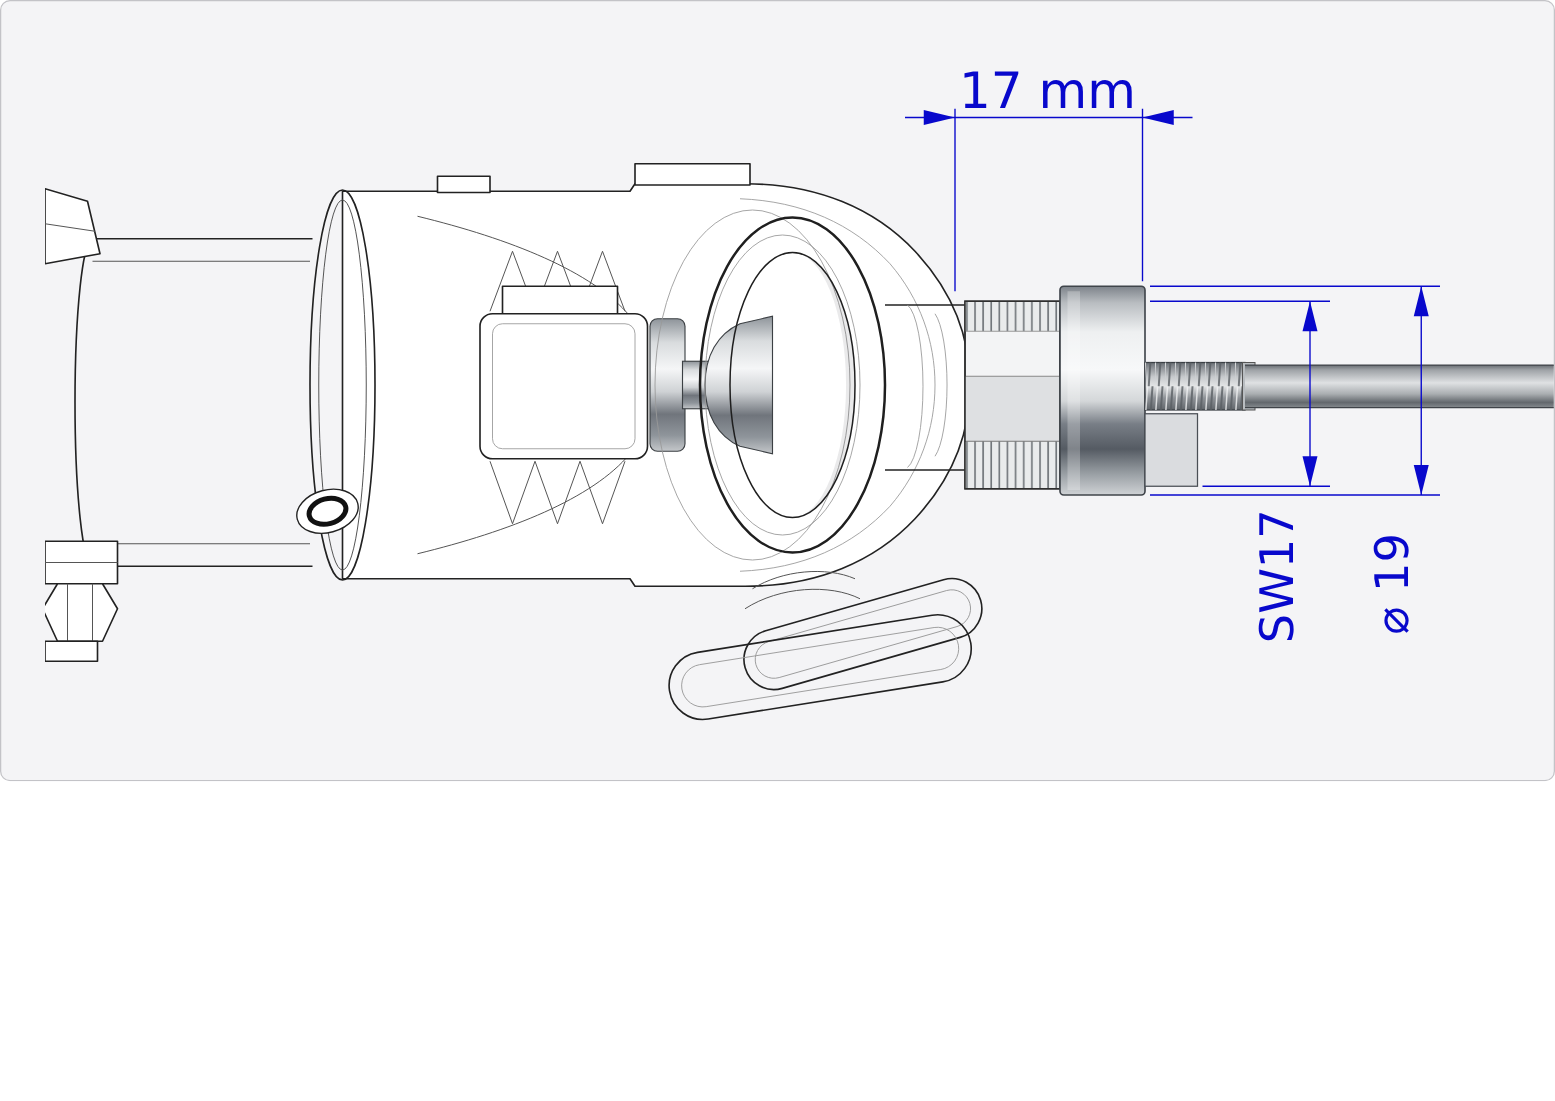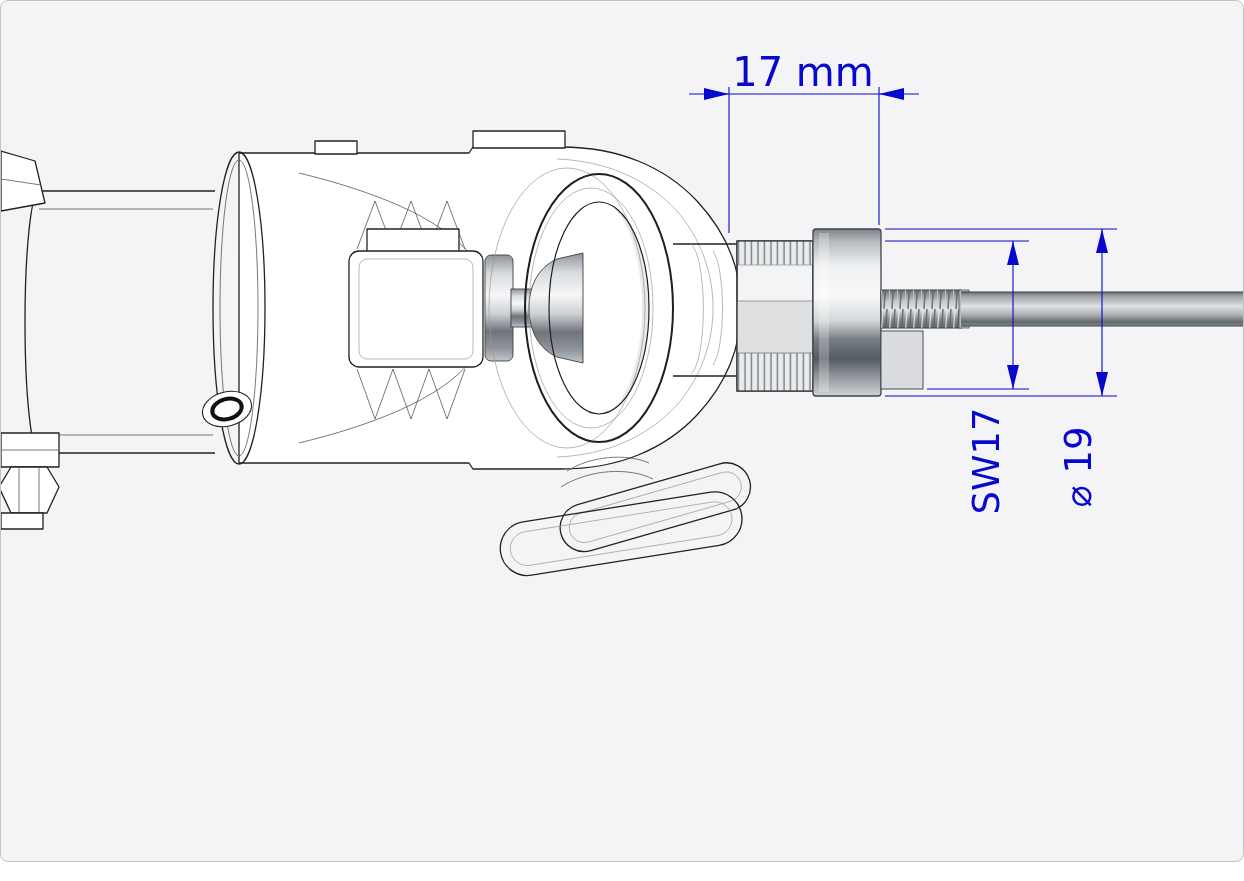--- a/index.html
+++ b/index.html
@@ -2,27 +2,28 @@
 <html style="--dim: #0808cc; --line: #222222; --bg: #f4f4f6;"><head>
 <meta charset="utf-8">
 <style>
   :root{
     --dim:#0808cc;
     --line:#222222;
     --bg:#f4f4f6;
   }
   html,body{margin:0;padding:0;background:#fff;}
   .frame{
-    width:1244px;height:862px;
+    width:1244px;height:625px;
     background:var(--bg);
     border:1px solid #c3c3c7;
     border-radius:8px;
     box-sizing:border-box;
     overflow:hidden;
     position:relative;
+    padding-left:35px;
   }
   svg{display:block;}
   .ol{stroke:var(--line);stroke-width:1.3;fill:none;stroke-linejoin:round;}
   .ol-fill{stroke:var(--line);stroke-width:1.3;fill:#ffffff;stroke-linejoin:round;}
   .thin{stroke:#555;stroke-width:0.8;fill:none;}
   .faint{stroke:#999;stroke-width:0.7;fill:none;}
   .dim-line{stroke:var(--dim);stroke-width:1.1;fill:none;}
   .dim-fill{fill:var(--dim);stroke:none;}
   .dim-text{fill:var(--dim);font-family:"DejaVu Sans","Liberation Sans",sans-serif;font-size:40px;}
   .dim-text-side{fill:var(--dim);font-family:"DejaVu Sans","Liberation Sans",sans-serif;font-size:37px;}

